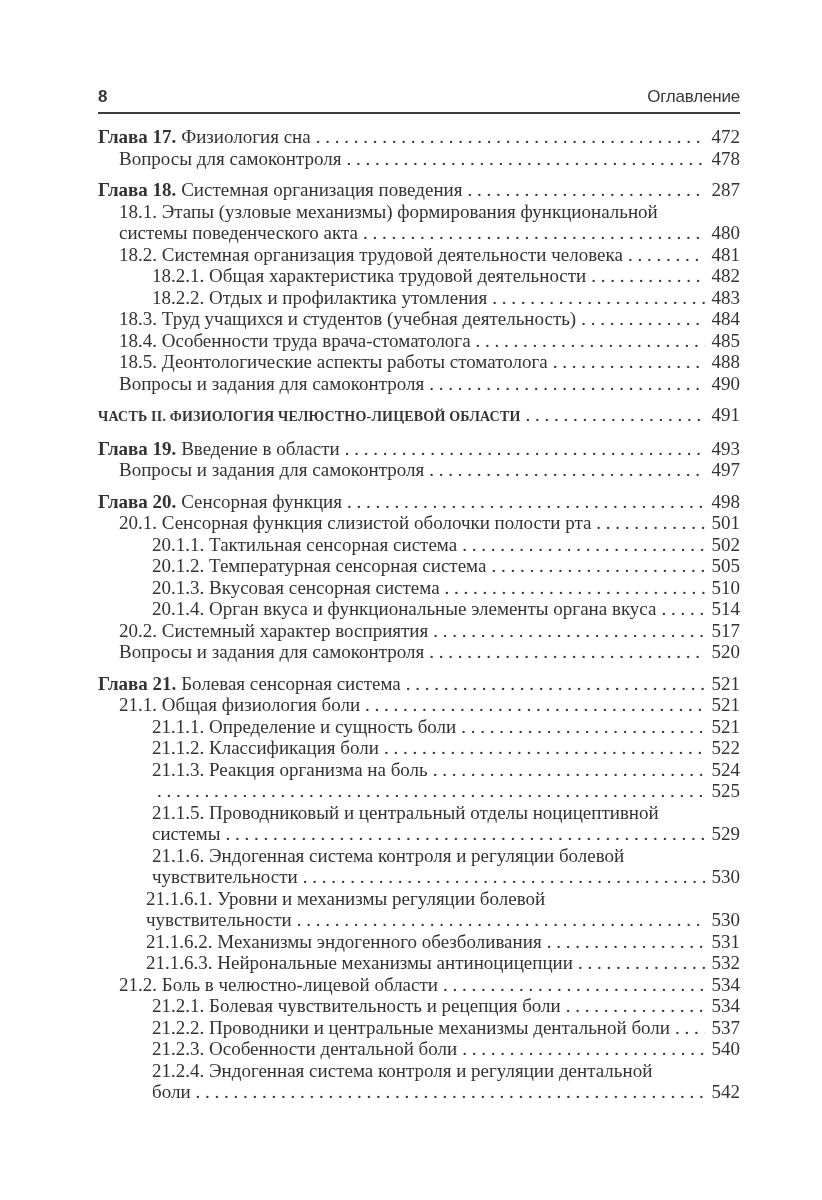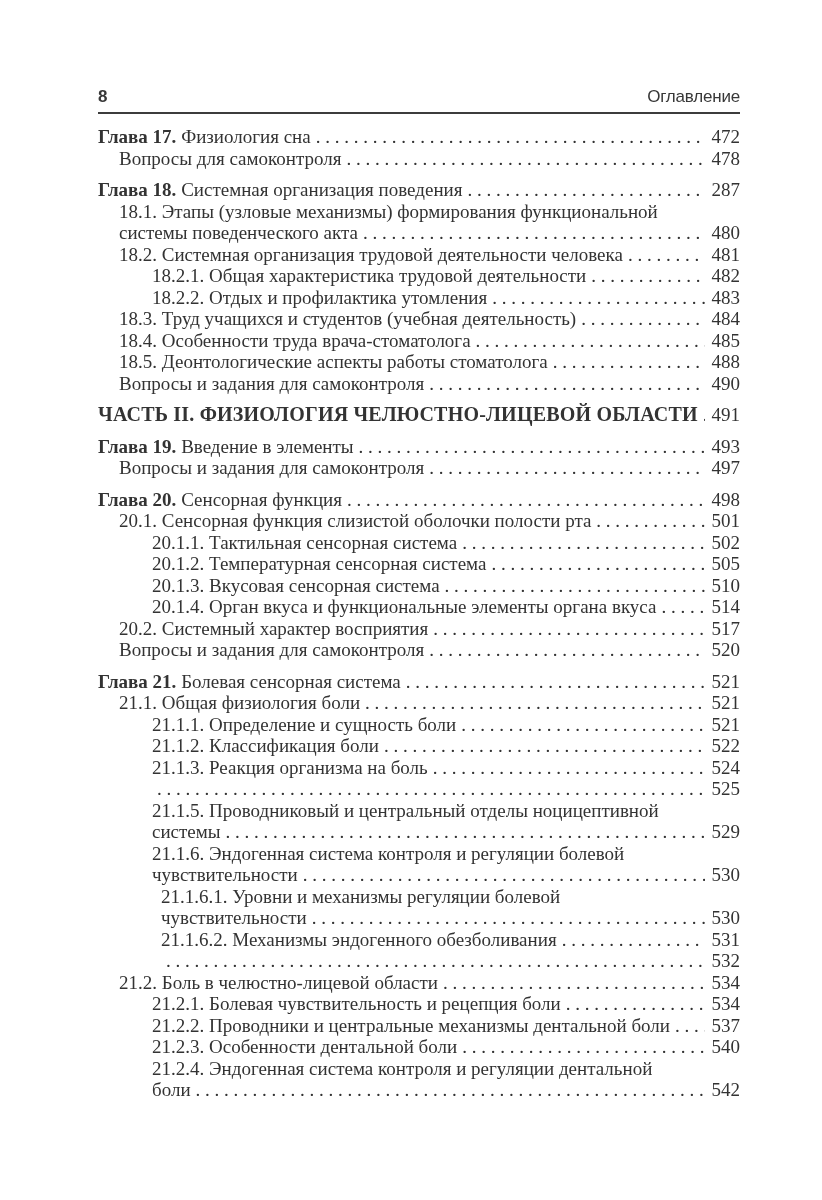--- a/index.html
+++ b/index.html
@@ -43,36 +43,36 @@
   .line {
     display: flex;
     align-items: baseline;
     font-size: 19px;
     line-height: 21.5px;
     white-space: nowrap;
   }
   .indent-0 { margin-left: 0; }
   .indent-1 { margin-left: 21px; }
   .indent-2 { margin-left: 54px; }
-  .indent-3 { margin-left: 63px; }
+  .indent-3 { margin-left: 48px; }
   .etext-wrap, .wtext { flex: 0 0 auto; }
   .prefix { font-weight: 700; }
   .leader {
     flex: 1 1 auto;
     min-width: 0;
     overflow: hidden;
     white-space: nowrap;
     margin-left: 5px;
     margin-right: 7px;
   }
   .pnum { flex: 0 0 auto; }
   
   .style-part .etext-wrap {
     font-weight: 700;
-    font-size: 20px;
+    font-size: 14px;
     letter-spacing: 0.2px;
   }
 </style>
 </head>
 <body>
 
 <div class="page-content">
   <div class="running-head">
     <span class="folio">8</span>
     <span class="rtitle">Оглавление</span>
@@ -179,21 +179,21 @@
       <span class="etext-wrap"><span class="etext">ЧАСТЬ II. ФИЗИОЛОГИЯ ЧЕЛЮСТНО-ЛИЦЕВОЙ ОБЛАСТИ</span></span>
       <span class="leader">. . . . . . . . . . . . . . . . . . . . . . . . . . . . . . . . . . . . . . . . . . . . . . . . . . . . . . . . . . . . . . . . . . . . . . . . . . . . . . . . . . . . . . . . . . . . . . . . . . . . . . . . . . . . . . . . . . . . . . . . </span>
       <span class="pnum">491</span>
     </div>
 
   </div>
       </div>
       <div class="toc-block">
         <div class="entry indent-0 style-chapter">
     <div class="line line1">
-      <span class="etext-wrap"><span class="prefix">Глава 19.&nbsp;</span><span class="etext">Введение в элементы</span></span>
+      <span class="etext-wrap"><span class="prefix">Глава 19.&nbsp;</span><span class="etext">Введение в области</span></span>
       <span class="leader">. . . . . . . . . . . . . . . . . . . . . . . . . . . . . . . . . . . . . . . . . . . . . . . . . . . . . . . . . . . . . . . . . . . . . . . . . . . . . . . . . . . . . . . . . . . . . . . . . . . . . . . . . . . . . . . . . . . . . . . . </span>
       <span class="pnum">493</span>
     </div>
 
   </div>
         <div class="entry indent-1 style-plain">
     <div class="line line1">
       <span class="etext-wrap"><span class="etext">Вопросы и задания для самоконтроля</span></span>
       <span class="leader">. . . . . . . . . . . . . . . . . . . . . . . . . . . . . . . . . . . . . . . . . . . . . . . . . . . . . . . . . . . . . . . . . . . . . . . . . . . . . . . . . . . . . . . . . . . . . . . . . . . . . . . . . . . . . . . . . . . . . . . . </span>
       <span class="pnum">497</span>
@@ -351,20 +351,21 @@
         <div class="entry indent-3 style-plain">
     <div class="line line1">
       <span class="etext-wrap"><span class="etext">21.1.6.2. Механизмы эндогенного обезболивания</span></span>
       <span class="leader">. . . . . . . . . . . . . . . . . . . . . . . . . . . . . . . . . . . . . . . . . . . . . . . . . . . . . . . . . . . . . . . . . . . . . . . . . . . . . . . . . . . . . . . . . . . . . . . . . . . . . . . . . . . . . . . . . . . . . . . . </span>
       <span class="pnum">531</span>
     </div>
 
   </div>
         <div class="entry indent-3 style-plain">
     <div class="line line1">
+      <span class="etext-wrap"><span class="etext">21.1.6.3. Нейрональные механизмы антиноцицепции</span></span>
       <span class="leader">. . . . . . . . . . . . . . . . . . . . . . . . . . . . . . . . . . . . . . . . . . . . . . . . . . . . . . . . . . . . . . . . . . . . . . . . . . . . . . . . . . . . . . . . . . . . . . . . . . . . . . . . . . . . . . . . . . . . . . . . </span>
       <span class="pnum">532</span>
     </div>
 
   </div>
         <div class="entry indent-1 style-plain">
     <div class="line line1">
       <span class="etext-wrap"><span class="etext">21.2. Боль в челюстно-лицевой области</span></span>
       <span class="leader">. . . . . . . . . . . . . . . . . . . . . . . . . . . . . . . . . . . . . . . . . . . . . . . . . . . . . . . . . . . . . . . . . . . . . . . . . . . . . . . . . . . . . . . . . . . . . . . . . . . . . . . . . . . . . . . . . . . . . . . . </span>
       <span class="pnum">534</span>

